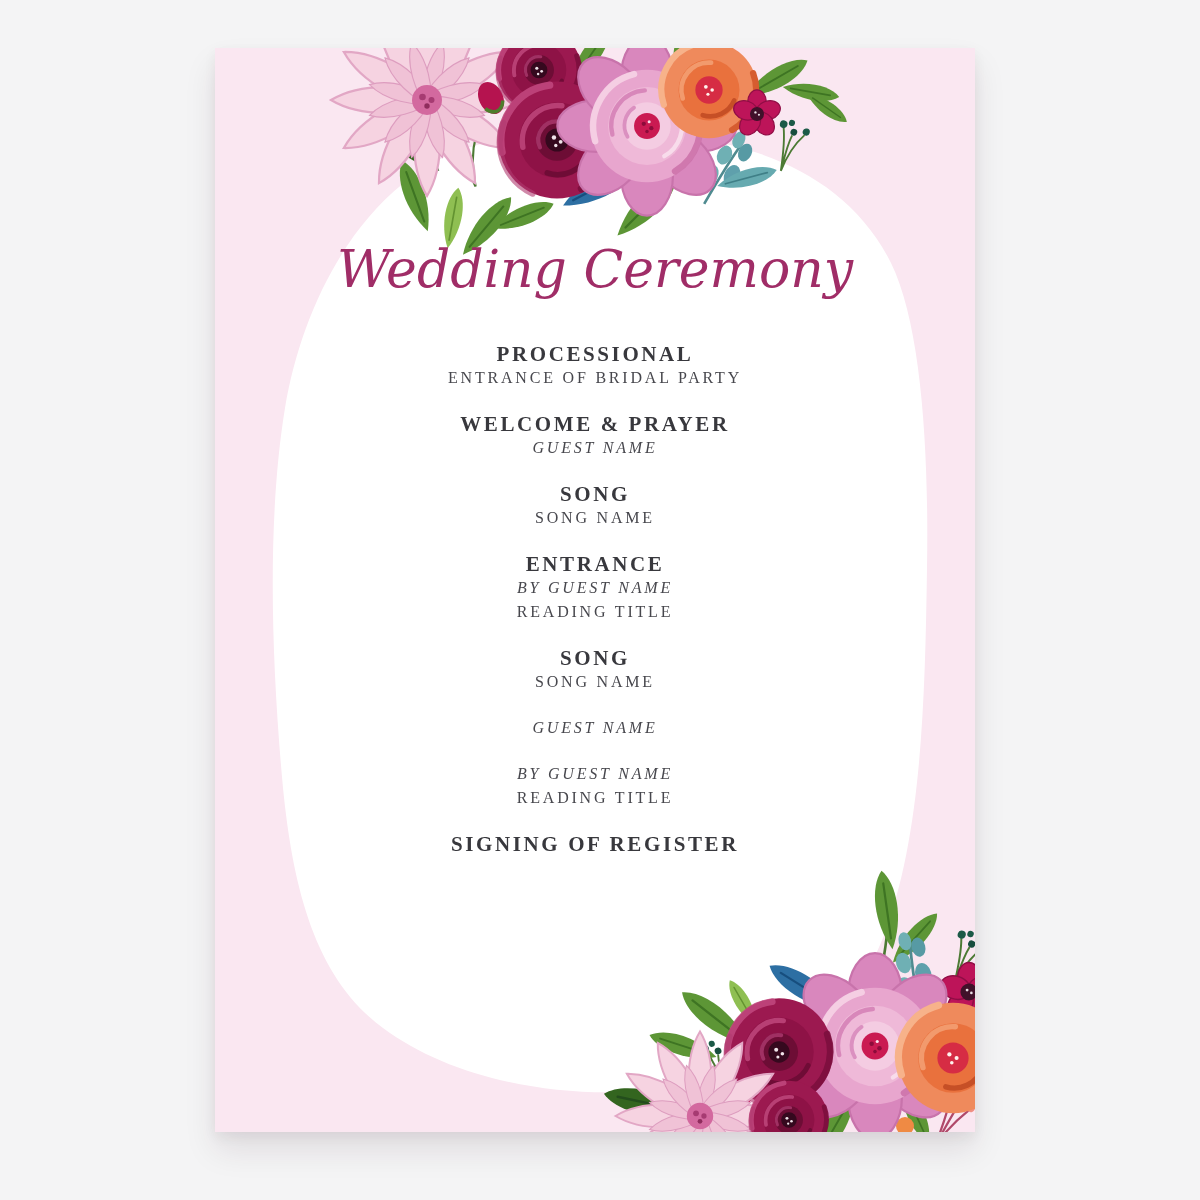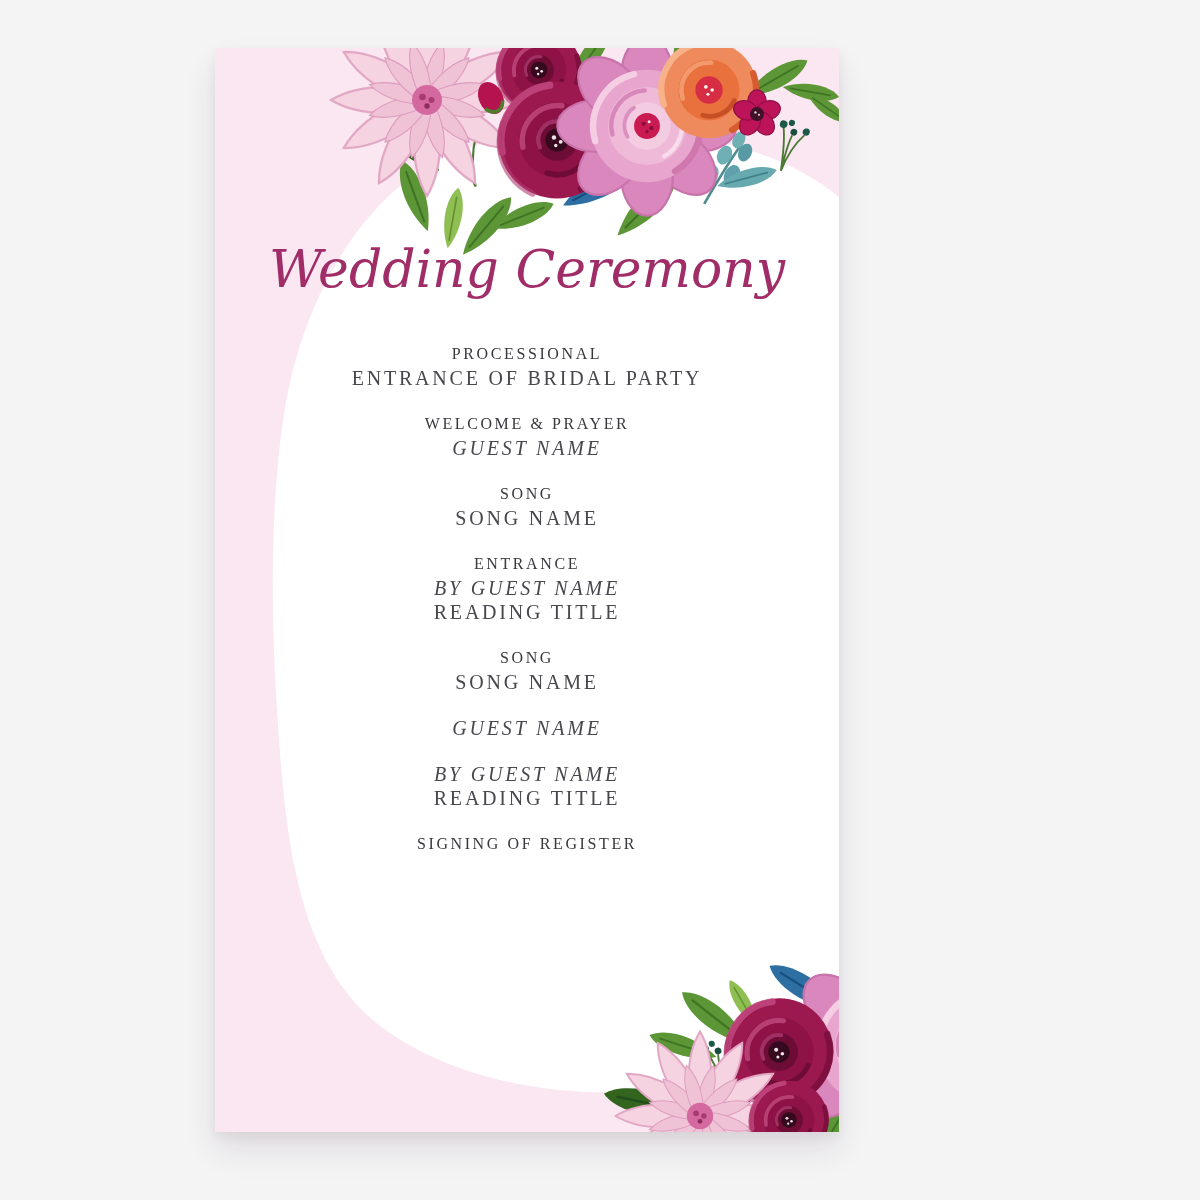--- a/index.html
+++ b/index.html
@@ -2,41 +2,41 @@
 <html style="--page-background: #f4f4f5; --card-background: #fae7f1; --panel-white: #ffffff; --title-text: #a02d67; --heading-text: #38383d; --body-text: #47474d; --flower-burgundy: #9c1950; --flower-pink: #e8a6ce; --flower-pale-pink: #f6d3e1; --flower-orange: #ef8a5c; --flower-magenta: #bd1459; --leaf-green: #5d9636; --leaf-dark-green: #33651f; --leaf-blue: #2d6fa3; --leaf-teal: #66aab0; --berry-green: #1c5a47;"><head>
 <meta charset="utf-8">
 <style>
   html,body{margin:0;padding:0;}
   body{
     width:1200px;height:1200px;position:relative;overflow:hidden;
     background:var(--page-background,#f4f4f5);
     font-family:"Liberation Serif","DejaVu Serif",serif;
   }
   .card{
-    position:absolute;left:215px;top:48px;width:624px;height:1084px;
+    position:absolute;left:215px;top:48px;width:760px;height:1084px;
     background:var(--card-background,#fae7f1);
     overflow:hidden;
     box-shadow:0 18px 30px rgba(45,20,35,.10),0 5px 12px rgba(45,20,35,.06);
   }
   .art{position:absolute;left:0;top:0;width:760px;height:1084px;display:block;}
   .blob{fill:var(--panel-white,#ffffff);}
   .title{
     position:absolute;left:0;top:190px;width:100%;text-align:center;z-index:2;
     font-family:"DejaVu Serif","Liberation Serif",serif;
     font-style:italic;font-size:52px;line-height:1.2;
     color:var(--title-text,#a02d67);
   }
   .program{position:absolute;left:0;top:294px;width:100%;text-align:center;z-index:2;}
   .section{margin:0 0 22px 0;}
   .heading{
-    font-size:16px;line-height:24px;font-weight:400;letter-spacing:2.6px;
+    font-size:21px;line-height:24px;font-weight:700;letter-spacing:2.6px;
     color:var(--heading-text,#38383d);
   }
   .line{
-    font-size:20px;line-height:24px;letter-spacing:2.8px;
+    font-size:16px;line-height:24px;letter-spacing:2.8px;
     color:var(--body-text,#47474d);
   }
   .line.italic{font-style:italic;}
   
   .leaf-vein{fill:none;stroke-width:2.4px;stroke-linecap:round;}
 </style>
 </head>
 <body>
 
 <div class="card">

